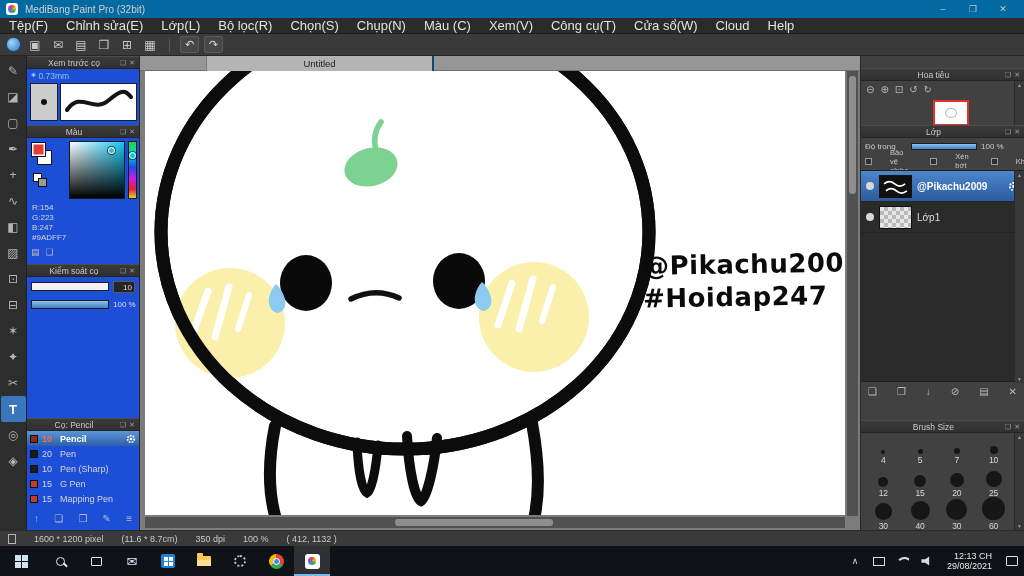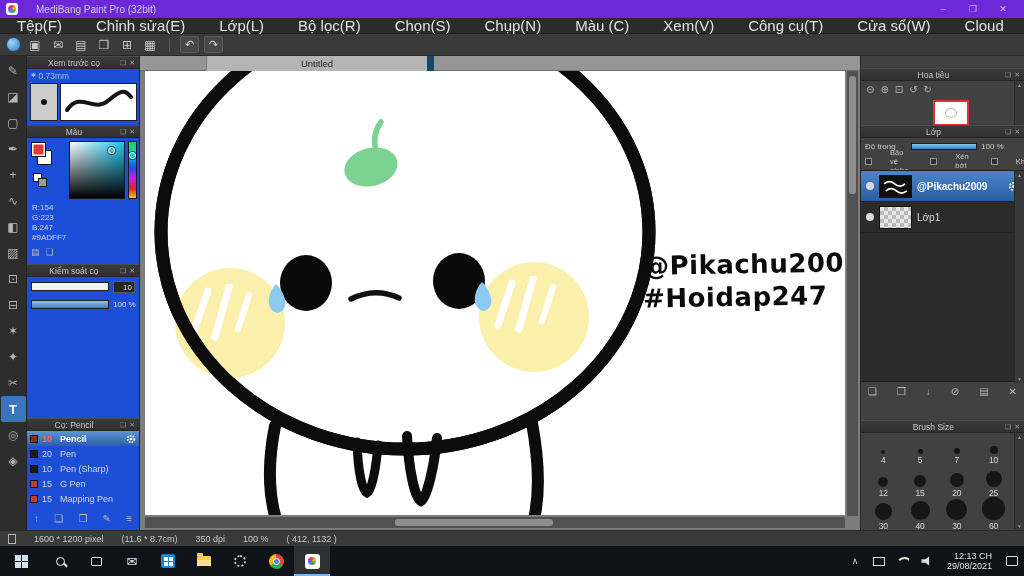--- a/index.html
+++ b/index.html
@@ -1,30 +1,30 @@
 <!DOCTYPE html>
 <html><head>
 <meta charset="utf-8">
 <style>
   *{margin:0;padding:0;box-sizing:border-box}
   body{margin:0;background:#222}
   .screen{position:relative;width:1024px;height:576px;background:#3c3c3c;font-family:"Liberation Sans","DejaVu Sans",sans-serif;overflow:hidden;cursor:default}
   .abs{position:absolute}
 
   
-  .titlebar{position:absolute;left:0;top:0;width:100%;height:18px;background:#6d28d9;display:flex;align-items:center;gap:18px;padding:0 6px}
+  .titlebar{position:absolute;left:0;top:0;width:100%;height:18px;background:#0369a1;display:flex;align-items:center;gap:7px;padding:0 6px}
   .mbicon{width:12px;height:12px;background:#fff;border-radius:3px;display:grid;place-items:center;flex:none}
   .mbicon::after{content:"";width:8px;height:8px;border-radius:50%;background:conic-gradient(#e84335,#fbbc05,#34a853,#4285f4,#a142f4,#e84335)}
   .wtitle{font-size:10px;color:#cfcfcf}
   .wctrls{margin-left:auto;display:flex}
   .wbtn{width:30px;height:18px;display:grid;place-items:center;font-size:9px;color:#c8c8c8}
 
   
   .menubar{position:absolute;left:0;top:18px;width:100%;height:16px;background:#2b2b2b;display:flex;align-items:center;border-bottom:1px solid #1f1f1f}
-  .mitem{font-size:15px;color:#e2e2e2;padding:0 17px;height:100%;display:flex;align-items:center;white-space:nowrap}
+  .mitem{font-size:13px;color:#e2e2e2;padding:0 9px;height:100%;display:flex;align-items:center;white-space:nowrap}
 
   
   .toolbar{position:absolute;left:0;top:34px;width:100%;height:22px;background:#3a3a3a;display:flex;align-items:center;gap:5px;padding:0 6px;border-bottom:1px solid #262626}
   .tb-round{width:15px;height:15px;border-radius:50%;background:radial-gradient(circle at 35% 35%,#9fd4f7,#2f7cc4);border:1px solid #1c4a77;flex:none}
   .tbi{font-size:12px;color:#c9c9c9;width:18px;text-align:center}
   .tb-sep{width:1px;height:14px;background:#555;margin:0 5px}
   .tb-btn{width:19px;height:17px;border:1px solid #5a5a5a;background:#474747;color:#d5d5d5;font-size:11px;display:grid;place-items:center;border-radius:2px}
 
   
   .toolstrip{position:absolute;left:0;top:56px;width:27px;height:474px;background:#2d2d2d;border-right:1px solid #222;display:flex;flex-direction:column;align-items:center;padding-top:2px}
@@ -68,21 +68,21 @@
   .bs-grid{display:grid;grid-template-columns:repeat(4,1fr);padding:0 12px 0 4px}
   .bs-cell{height:33px;display:flex;flex-direction:column;align-items:center;justify-content:flex-end;gap:1px;padding-bottom:1px}
   .bs-dot{background:#161616;border-radius:50%;flex:none}
   .bs-num{font-size:8.5px;color:#d8d8d8}
 
   .vsb{position:absolute;right:0;width:10px;background:#383838;border-left:1px solid #2a2a2a;display:flex;flex-direction:column;justify-content:space-between;align-items:center;font-size:5px;color:#999;padding:1px 0}
 
   
   .canvasarea{position:absolute;left:140px;top:56px;width:720px;height:474px;background:#7c7c7c}
   .tabbar{position:absolute;left:0;top:0;width:100%;height:15px;background:#969696;border-bottom:1px solid #6f6f6f}
-  .ctab{position:absolute;left:66px;top:0;width:228px;height:15px;background:#b4b4b4;color:#222;font-size:9.5px;text-align:center;line-height:15px;border-right:7px solid #0c4a6e;border-left:1px solid #7a7a7a}
+  .ctab{position:absolute;left:66px;top:0;width:228px;height:15px;background:#b4b4b4;color:#222;font-size:9.5px;text-align:center;line-height:15px;border-right:2px solid #0c4a6e;border-left:1px solid #7a7a7a}
   .canvaswhite{position:absolute;left:5px;top:15px;width:700px;height:444px;background:#fff;overflow:hidden}
   .sig{position:absolute;left:498px;font-weight:bold;color:#0b0b0b;font-size:26px;letter-spacing:.5px;transform:rotate(-1deg);font-family:"DejaVu Sans",sans-serif;white-space:nowrap}
   .sbar{background:#515151}
   .sthumb{position:absolute;background:#8e8e8e;border-radius:3px}
 
   
   .statusbar{position:absolute;left:0;top:530px;width:100%;height:16px;background:#3a3a3a;border-top:1px solid #2a2a2a;display:flex;align-items:center;gap:18px;padding:0 8px;font-size:9px;color:#c9c9c9}
   .doc-ic{width:8px;height:10px;border:1px solid #b5b5b5}
 
   

